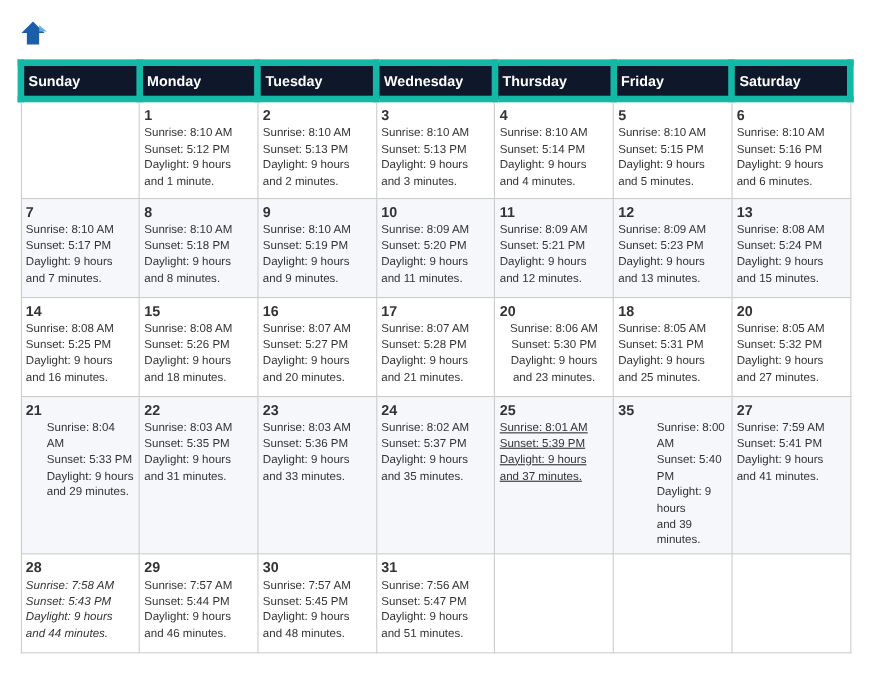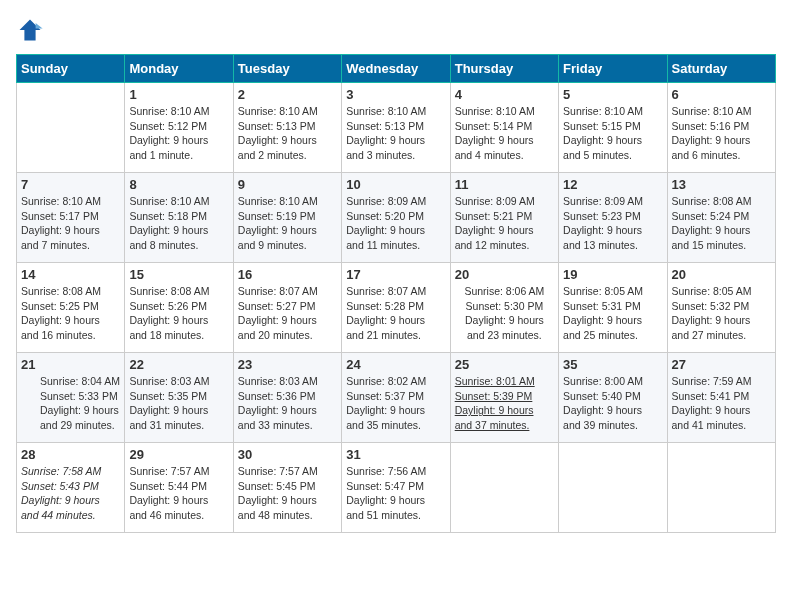--- a/index.html
+++ b/index.html
@@ -36,27 +36,27 @@
     .location-title {
       font-size: 16px;
       color: #444;
     }
     table {
       width: 100%;
       border-collapse: collapse;
       table-layout: fixed;
     }
     thead tr th {
-      background-color: #0369a1;
+      background-color: #0f172a;
       color: #fff;
       font-size: 13px;
       font-weight: bold;
       padding: 6px 4px;
       text-align: left;
-      border: 1px solid #14b8a6;
+      border: 6px solid #14b8a6;
     }
     tbody tr td {
       vertical-align: top;
       border: 1px solid #ccc;
       padding: 4px;
       font-size: 11px;
       color: #333;
       min-height: 80px;
       height: 90px;
     }
@@ -238,21 +238,21 @@
 and 21 minutes.</div>
         </td>
         <td>
           <span class="day-number">20</span>
           <div class="day-info" style="white-space: pre-line; text-align: center;">Sunrise: 8:06 AM
 Sunset: 5:30 PM
 Daylight: 9 hours
 and 23 minutes.</div>
         </td>
         <td>
-          <span class="day-number">19</span>
+          <span class="day-number">18</span>
           <div class="day-info" style="white-space: pre-line;">Sunrise: 8:05 AM
 Sunset: 5:31 PM
 Daylight: 9 hours
 and 25 minutes.</div>
         </td>
         <td>
           <span class="day-number">20</span>
           <div class="day-info" style="white-space: pre-line;">Sunrise: 8:05 AM
 Sunset: 5:32 PM
 Daylight: 9 hours
@@ -290,21 +290,21 @@
         </td>
         <td>
           <span class="day-number">25</span>
           <div class="day-info" style="white-space: pre-line; text-decoration: underline;">Sunrise: 8:01 AM
 Sunset: 5:39 PM
 Daylight: 9 hours
 and 37 minutes.</div>
         </td>
         <td>
           <span class="day-number">35</span>
-          <div class="day-info" style="white-space: pre-line;">Sunrise: 8:00 AM
+          <div class="day-info" style="white-space: pre-line; margin-left: 35px;">Sunrise: 8:00 AM
 Sunset: 5:40 PM
 Daylight: 9 hours
 and 39 minutes.</div>
         </td>
         <td>
           <span class="day-number">27</span>
           <div class="day-info" style="white-space: pre-line;">Sunrise: 7:59 AM
 Sunset: 5:41 PM
 Daylight: 9 hours
 and 41 minutes.</div>

